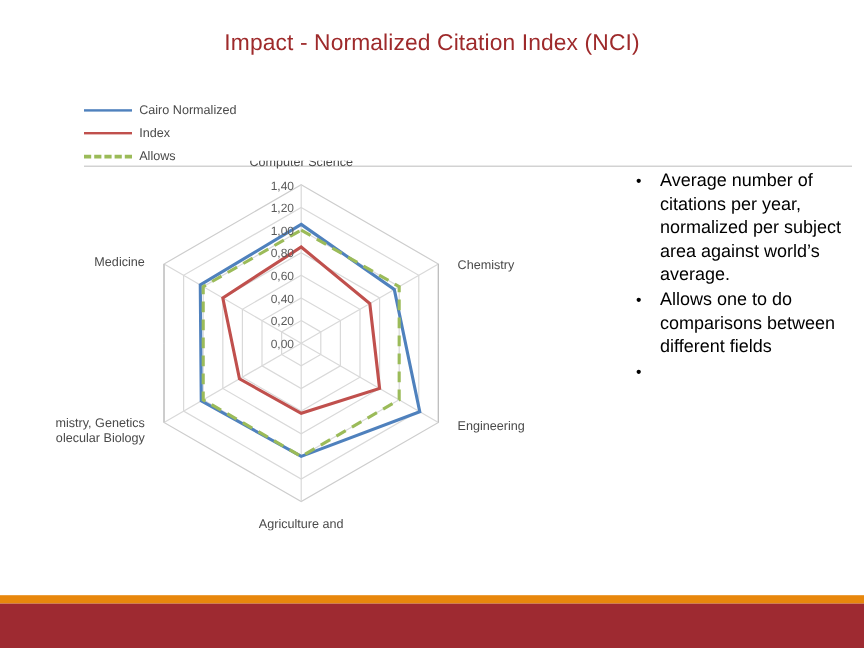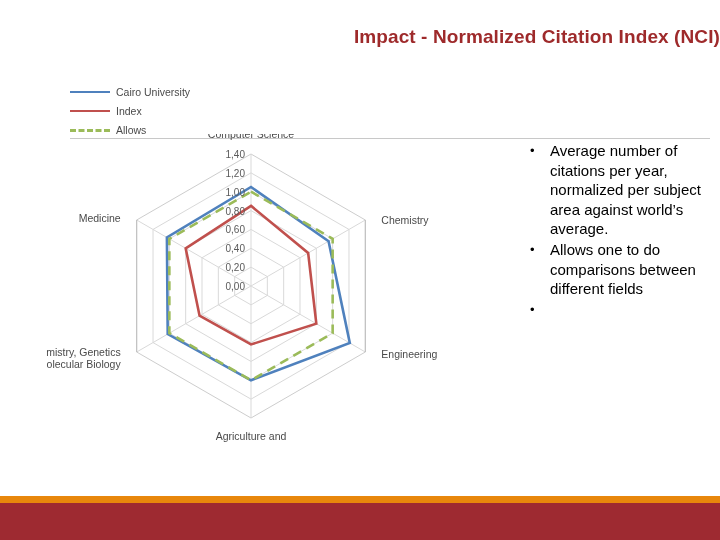--- a/index.html
+++ b/index.html
@@ -20,23 +20,23 @@
     width: 720px;
     height: 540px;
     background: #ffffff;
   }
   
   #slide-title {
     position: absolute;
     left: 0;
     top: 26px;
     width: 720px;
-    text-align: right;
+    text-align: center;
     font-size: 19px;
-    font-weight: bold;
+    font-weight: normal;
     color: #9e2a2b;
     letter-spacing: 0.1px;
   }
   
   #chart-block {
     position: absolute;
     left: 46px;
     top: 72px;
     width: 470px;
     height: 370px;
@@ -165,21 +165,21 @@
 
   <div id="slide-title">Impact - Normalized Citation Index (NCI)</div>
 
   <div id="chart-block">
 
     <div id="chart-legend">
       <div class="legend-row">
         <span class="legend-swatch">
             <i id="sw-cairo" style="background: rgb(79, 129, 189);"></i>
           </span>
-        <span class="legend-label">Cairo University</span>
+        <span class="legend-label">Cairo Normalized</span>
       </div>
       <div class="legend-row">
         <span class="legend-swatch">
             <i id="sw-egypt" style="background: rgb(192, 80, 77);"></i>
           </span>
         <span class="legend-label">Index</span>
       </div>
       <div class="legend-row">
         <span class="legend-swatch dashed">
             <i id="sw-world" style="border-top-color: rgb(155, 187, 89);"></i>

